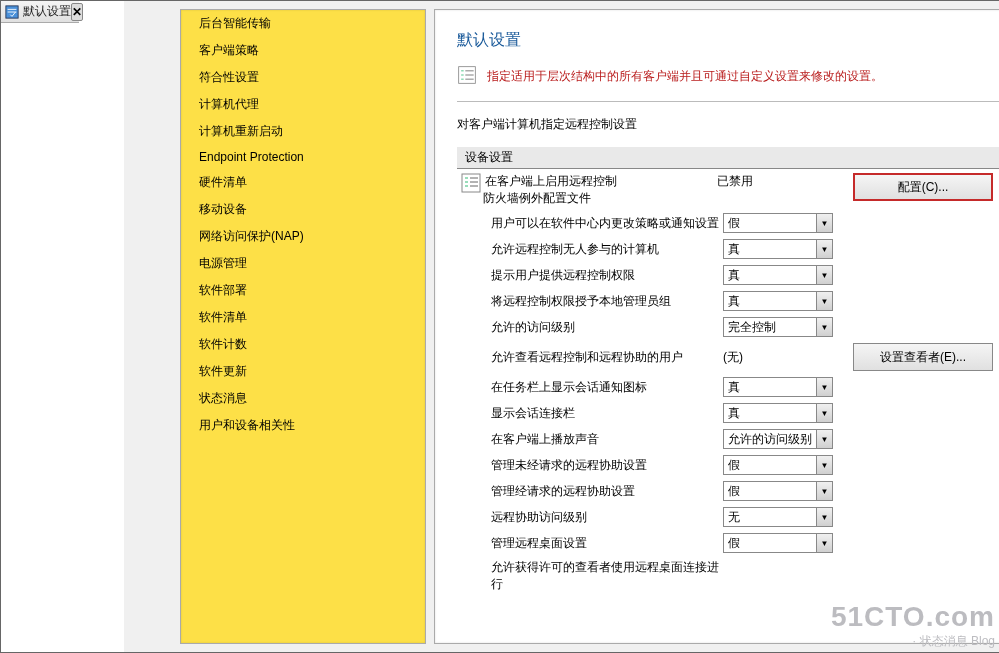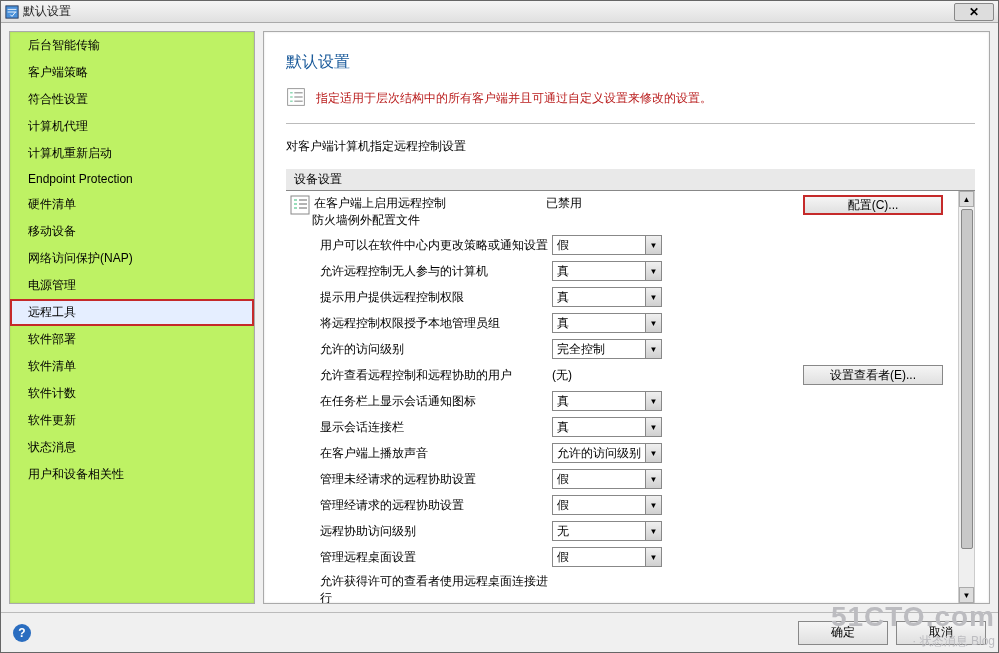--- a/index.html
+++ b/index.html
@@ -1,28 +1,28 @@
 <!DOCTYPE html>
 <html><head>
 <meta charset="utf-8">
 <style>
 * { box-sizing: border-box; font-family: "SimSun", "Microsoft YaHei", sans-serif; }
 body { margin: 0; background: #e8e8e8; font-size: 12px; overflow: hidden; }
 
-.window { width: 999px; height: 653px; background: #fff; border: 1px solid #666; display: flex; flex-direction: column; }
+.window { width: 999px; height: 653px; background: #fff; border: 1px solid #666; display: flex; flex-direction: row; gap: 45px; }
 
 .titlebar { height: 22px; background: linear-gradient(#f5f5f5, #e0e0e0); border-bottom: 1px solid #aaa; display: flex; align-items: center; padding: 0 4px; }
 .titlebar-icon { width: 14px; height: 14px; margin-right: 4px; display: inline-flex; }
 .titlebar-text { font-size: 12px; color: #222; flex: 0 0 auto; }
 .titlebar-spacer { flex: 1; }
 .close-btn { width: 40px; height: 18px; background: #ddd; border: 1px solid #888; border-radius: 2px; display: flex; align-items: center; justify-content: center; font-family: Arial; font-weight: bold; cursor: pointer; }
 
 .body { flex: 1; display: flex; background: #f0f0f0; padding: 8px; gap: 8px; min-height: 0; }
 
-.sidebar { width: 246px; background: #bef264; border: 1px solid #aaa; overflow-y: auto; box-shadow: inset 0 0 2px rgba(0,0,0,0.15); }
+.sidebar { width: 246px; background: #fde047; border: 1px solid #aaa; overflow-y: auto; box-shadow: inset 0 0 2px rgba(0,0,0,0.15); margin-left: 48px; }
 .sidebar-item { padding: 5px 18px; cursor: pointer; font-size: 12px; color: #000; }
 .sidebar-item.selected { background: #e5eeff; border: 2px solid #c52a2a; padding: 3px 16px; }
 
 .main { flex: 1; background: #fff; border: 1px solid #aaa; padding: 18px 14px 0 22px; display: flex; flex-direction: column; box-shadow: inset 0 0 2px rgba(0,0,0,0.15); min-height: 0; }
 .main-title { font-size: 16px; color: #1a5a9a; margin: 2px 0 14px 0; }
 .desc-row { display: flex; align-items: flex-end; gap: 8px; color: #b91c1c; margin-bottom: 10px; }
 .desc-icon { width: 22px; height: 20px; flex: 0 0 auto; display:inline-flex; }
 .hr { border-top: 1px solid #bbb; margin: 6px 0 14px 0; }
 .section-label { color: #000; margin-bottom: 14px; }
 .group-header { font-weight: normal; background: #e9e9e9; border-bottom: 1px solid #888; padding: 2px 8px; }
@@ -40,21 +40,21 @@
 .row-label.sub { padding-left: 0px; }
 .indent { width: 28px; flex: 0 0 28px; }
 .row-value { flex: 0 0 130px; }
 .row-action { flex: 0 0 145px; margin-left: auto; margin-right: 10px; }
 
 .static-val { color: #000; }
 
 .dropdown { width: 110px; height: 20px; border: 1px solid #888; background: #fff; display: flex; align-items: center; justify-content: space-between; padding-left: 4px; font-size: 12px; cursor: pointer; }
 .dropdown .arrow { width: 16px; height: 18px; background: linear-gradient(#f0f0f0,#d0d0d0); border-left: 1px solid #888; display: flex; align-items: center; justify-content: center; font-size: 8px; }
 
-.btn { height: 20px; background: linear-gradient(#f5f5f5,#e0e0e0); border: 1px solid #888; padding: 0 10px; font-size: 12px; cursor: pointer; text-align: center; display: inline-flex; align-items: center; justify-content: center; min-width: 140px; }
+.btn { height: 28px; background: linear-gradient(#f5f5f5,#e0e0e0); border: 1px solid #888; padding: 0 10px; font-size: 12px; cursor: pointer; text-align: center; display: inline-flex; align-items: center; justify-content: center; min-width: 140px; }
 .btn.highlight { border: 2px solid #c52a2a; }
 
 .footer { height: 40px; background: #f0f0f0; border-top: 1px solid #bbb; display: flex; align-items: center; padding: 0 12px; gap: 8px; }
 .help-icon { width: 18px; height: 18px; border-radius: 50%; background: #2a6dc0; color: #fff; font-size: 12px; display: flex; align-items: center; justify-content: center; font-weight: bold; cursor: pointer; }
 .footer-spacer { flex: 1; }
 .footer .btn { min-width: 90px; height: 24px; }
 
 .watermark { position: fixed; right: 4px; bottom: 3px; color: #bcbcc0; font-family: "Times New Roman", serif; pointer-events: none; text-align: right; }
 .watermark .big { font-size: 28px; letter-spacing: 1px; font-weight: bold; }
 .watermark .small { font-size: 12px; }
@@ -84,21 +84,20 @@
       <div class="sidebar-item">后台智能传输</div>
       <div class="sidebar-item">客户端策略</div>
       <div class="sidebar-item">符合性设置</div>
       <div class="sidebar-item">计算机代理</div>
       <div class="sidebar-item">计算机重新启动</div>
       <div class="sidebar-item">Endpoint Protection</div>
       <div class="sidebar-item">硬件清单</div>
       <div class="sidebar-item">移动设备</div>
       <div class="sidebar-item">网络访问保护(NAP)</div>
       <div class="sidebar-item">电源管理</div>
-      <div class="sidebar-item selected">远程工具</div>
       <div class="sidebar-item">软件部署</div>
       <div class="sidebar-item">软件清单</div>
       <div class="sidebar-item">软件计数</div>
       <div class="sidebar-item">软件更新</div>
       <div class="sidebar-item">状态消息</div>
       <div class="sidebar-item">用户和设备相关性</div>
     </div>
 
     <div class="main">
       <div class="main-title">默认设置</div>

